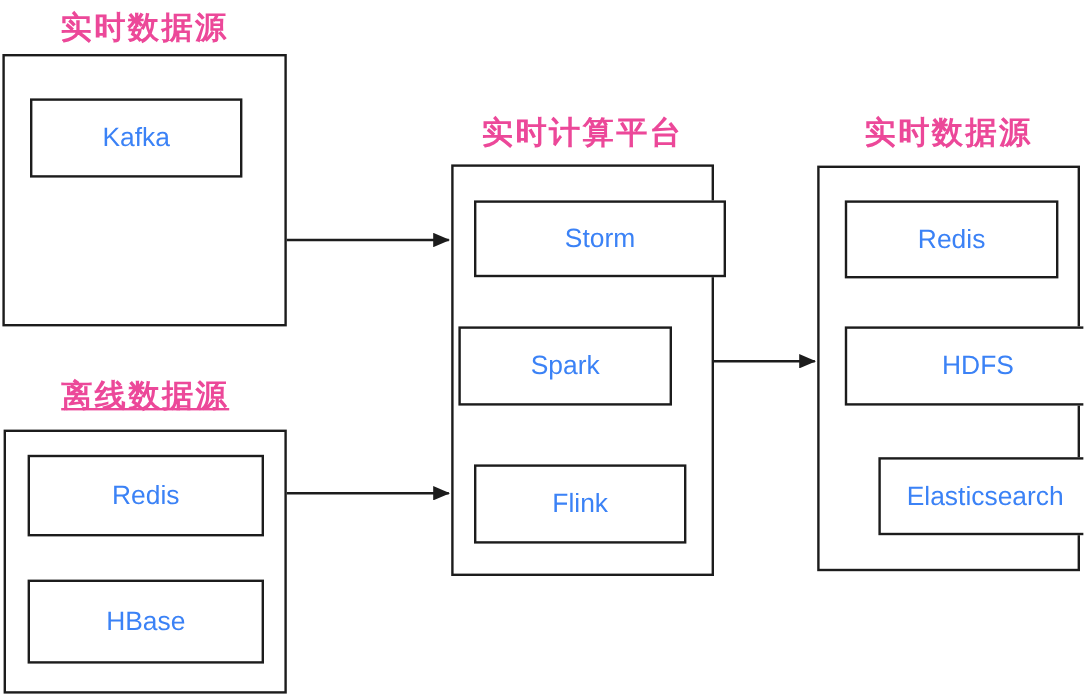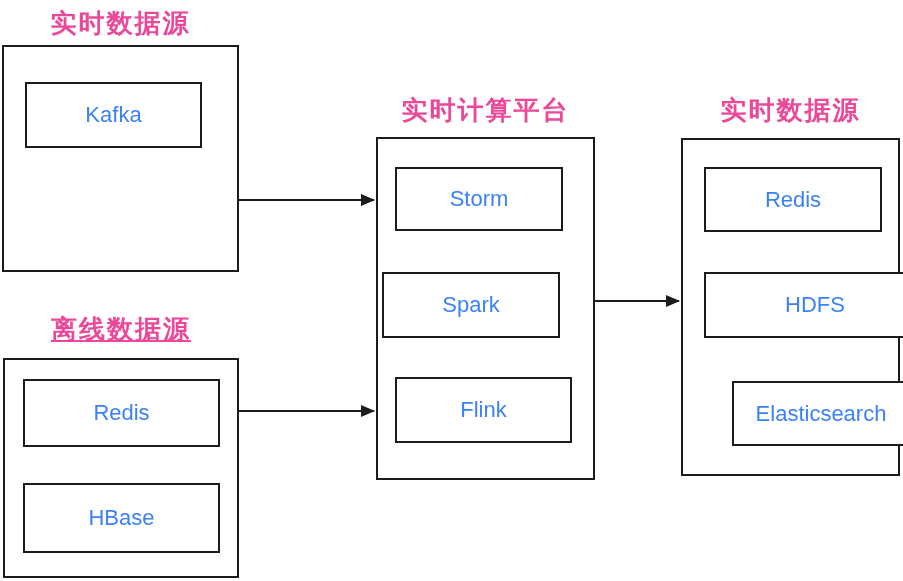--- a/index.html
+++ b/index.html
@@ -69,23 +69,23 @@
   </div>
 
   <div class="group-title" style="left:3px; top:314px; width:236px;text-decoration:underline;">离线数据源</div>
   <div class="group-box" style="left:3px; top:358px; width:236px; height:220px;">
     <div class="node" style="left:18px; top:19px; width:197px; height:68px;">Redis</div>
     <div class="node" style="left:18px; top:123px; width:197px; height:70px;">HBase</div>
   </div>
 
   <div class="group-title" style="left:376px; top:95px; width:219px;">实时计算平台</div>
   <div class="group-box" style="left:376px; top:137px; width:219px; height:343px;">
-    <div class="node" style="left:17px; top:28px; width:168px; height:64px;">Storm</div>
+    <div class="node" style="left:17px; top:28px; width:210px; height:64px;">Storm</div>
     <div class="node" style="left:4px; top:133px; width:178px; height:66px;">Spark</div>
-    <div class="node" style="left:17px; top:238px; width:177px; height:66px;">Flink</div>
+    <div class="node" style="left:17px; top:248px; width:177px; height:66px;">Flink</div>
   </div>
 
   <div class="group-title" style="left:681px; top:95px; width:219px;">实时数据源</div>
   <div class="group-box" style="left:681px; top:138px; width:219px; height:338px;">
     <div class="node" style="left:21px; top:27px; width:178px; height:65px;">Redis</div>
     <div class="node" style="left:21px; top:132px; width:206px; height:66px;padding-left:16px;">HDFS</div>
     <div class="node" style="left:21px; top:241px; width:178px; height:65px;margin-left:28px;">Elasticsearch</div>
   </div>
 
   <svg id="edges" viewBox="0 0 903 581" xmlns="http://www.w3.org/2000/svg">

